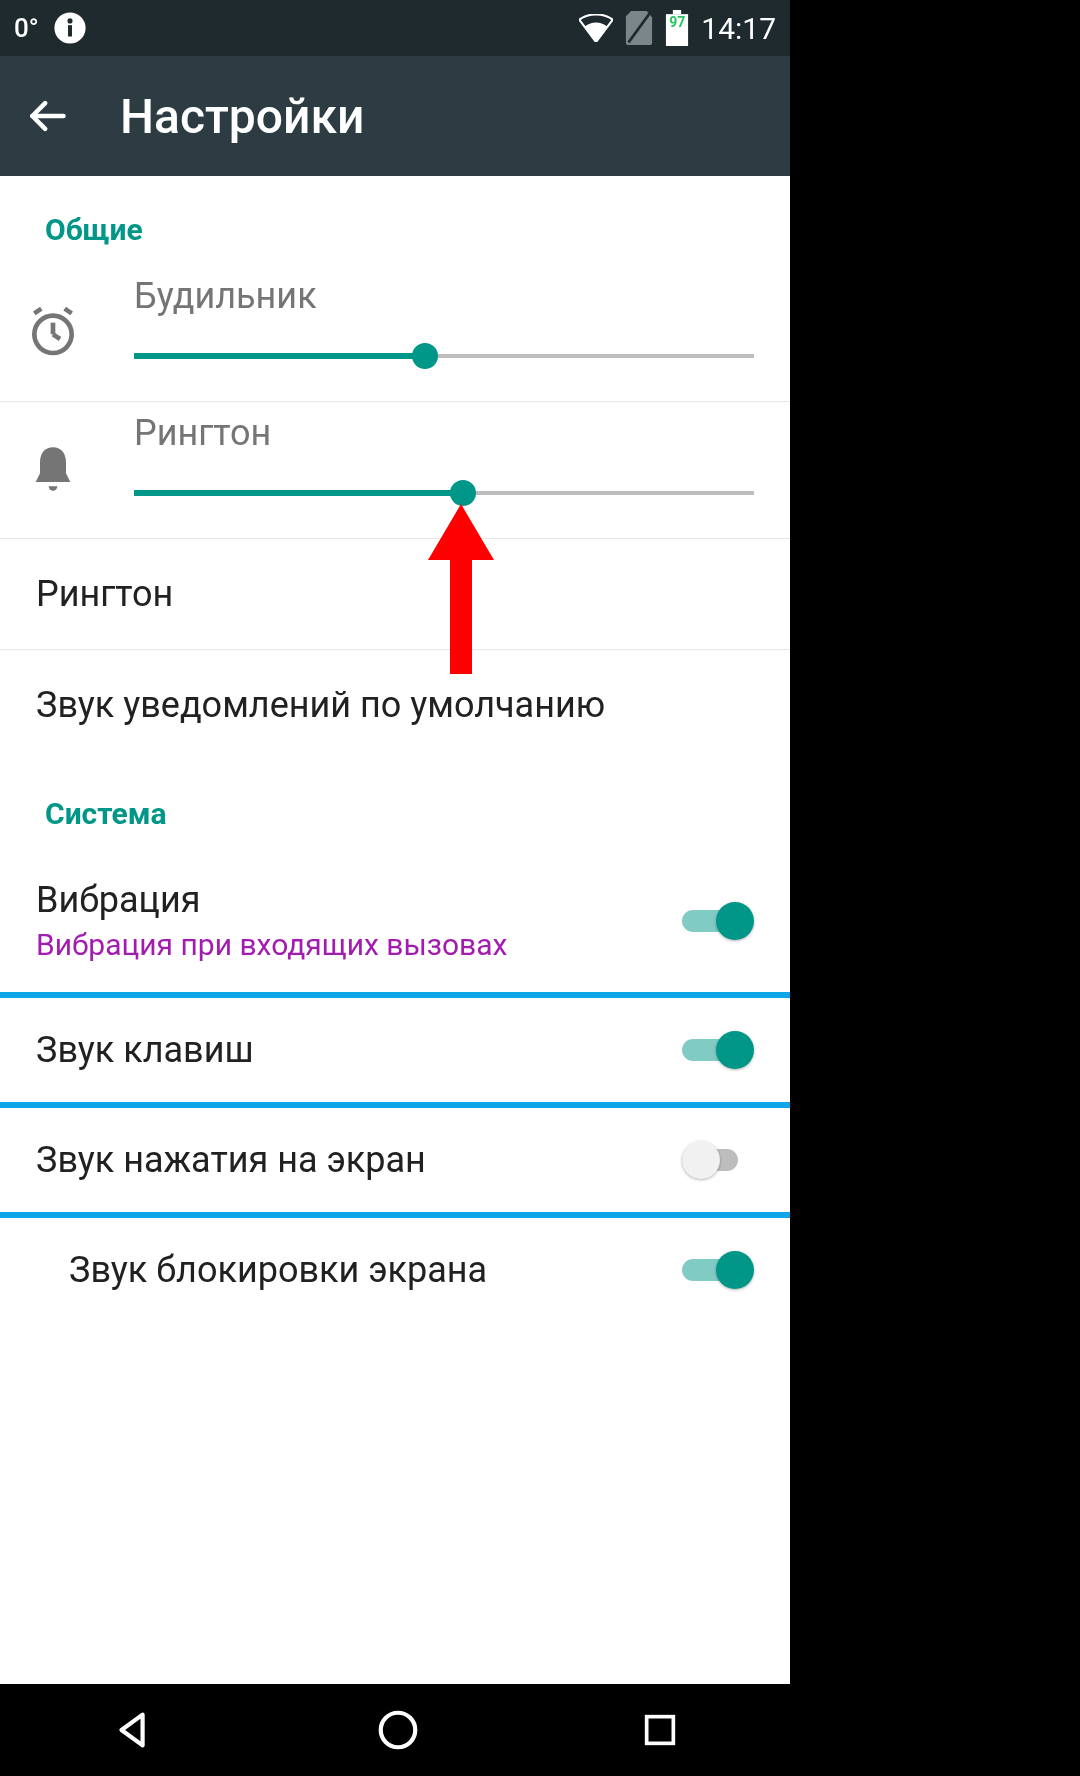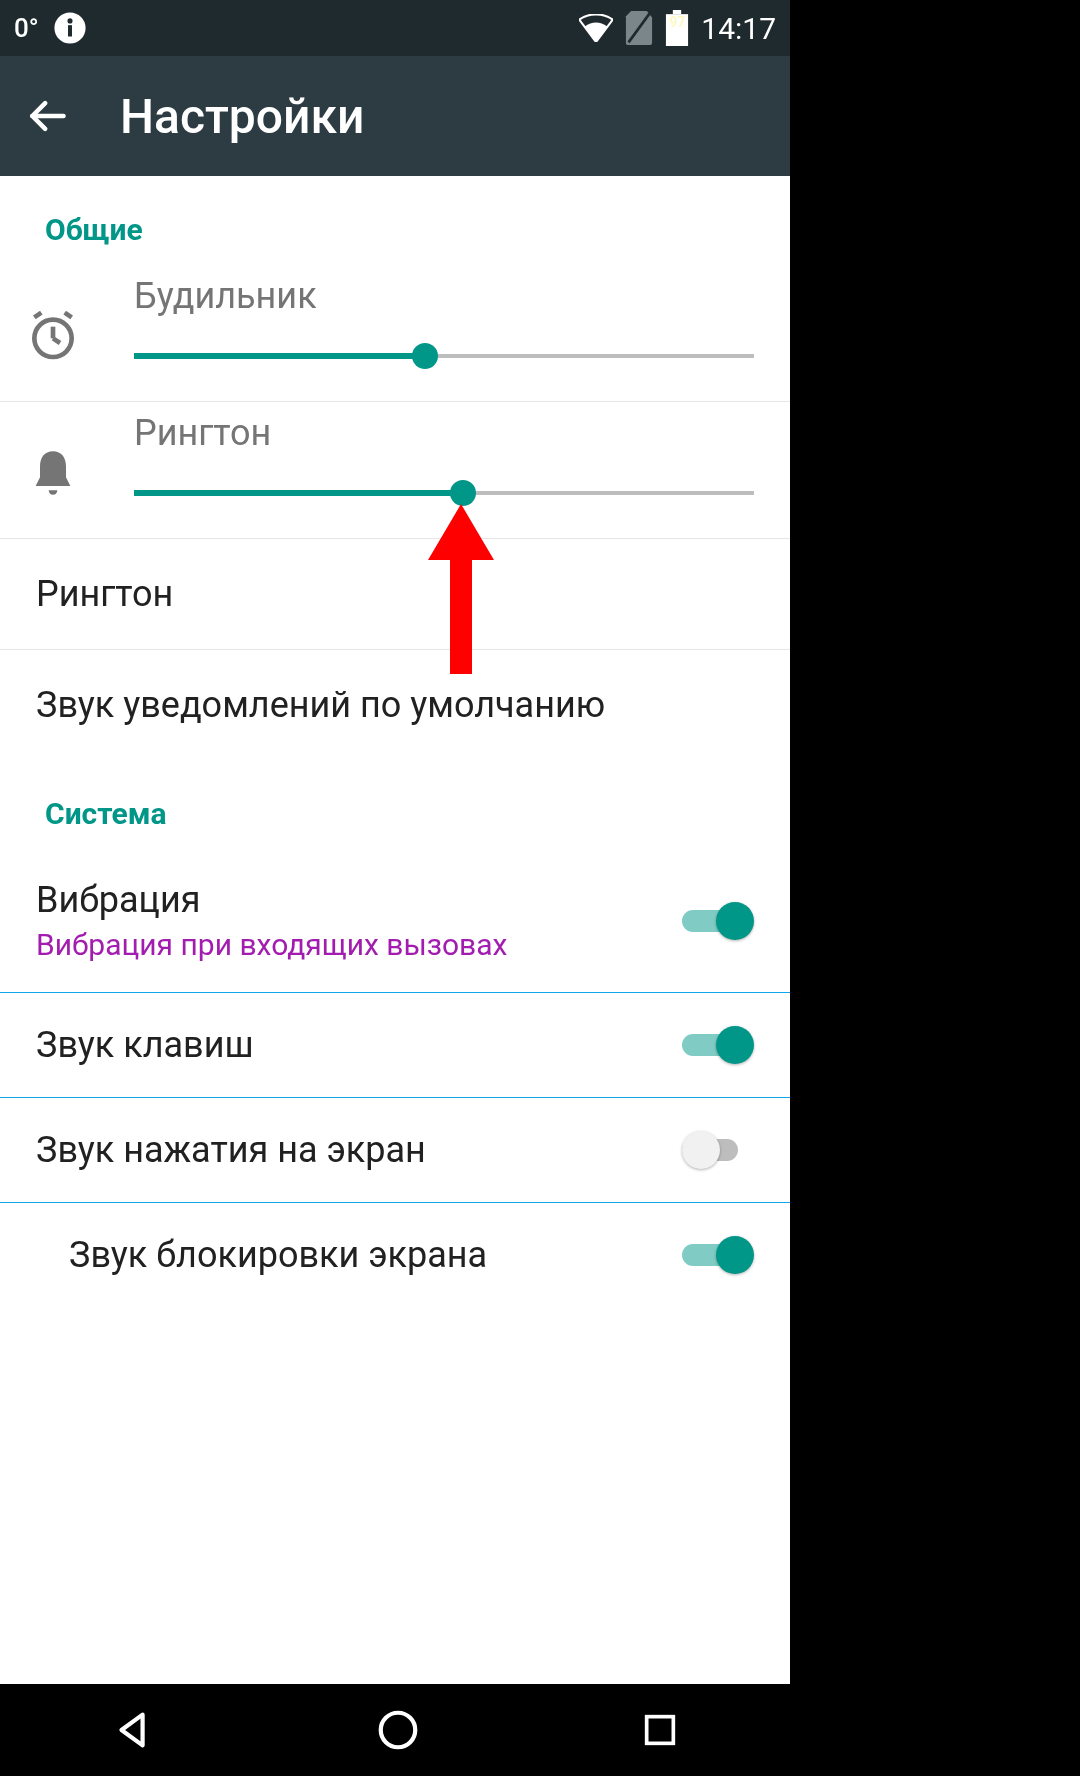--- a/index.html
+++ b/index.html
@@ -4,38 +4,38 @@
 <style>
   * { box-sizing: border-box; margin: 0; padding: 0; }
   html, body { width: 1080px; height: 1776px; font-family: Roboto, Arial, sans-serif; background: #000; overflow: hidden; }
   .phone { width: 790px; height: 1776px; background: #fff; position: relative; }
   
   .status-bar { height: 56px; background: #1f2a2e; color: #fff; display: flex; align-items: center; padding: 0 14px; font-size: 30px; }
   .status-left { display: flex; align-items: center; gap: 14px; }
   .status-right { margin-left: auto; display: flex; align-items: center; gap: 12px; }
   .status-bar svg { display: block; }
   .batt-box { position: relative; }
-  .batt-num { position: absolute; top: 4px; left: 0; width: 100%; text-align: center; font-size: 14px; font-weight: 700; color: #fef9c3; }
+  .batt-num { position: absolute; top: 4px; left: 0; width: 100%; text-align: center; font-size: 14px; font-weight: 700; color: #22c55e; }
   
   .app-bar { height: 120px; background: #2d3c42; color: #fff; display: flex; align-items: center; padding: 0 22px; }
   .app-bar .back { width: 50px; height: 50px; display: flex; align-items: center; justify-content: center; }
   .app-bar h1 { font-size: 48px; font-weight: 500; margin-left: 48px; }
   
   .content { background: #fff; }
   .section-header { color: #009688; font-size: 30px; font-weight: 700; padding: 36px 45px 18px; }
-  .slider-row { display: flex; align-items: flex-end; padding: 10px 36px 30px 18px; border-bottom: 1px solid #e6e6e6; }
+  .slider-row { display: flex; align-items: center; padding: 10px 36px 30px 18px; border-bottom: 1px solid #e6e6e6; }
   .slider-row .ico { width: 70px; height: 70px; margin-top: 18px; display: flex; align-items: center; justify-content: center; color: #757575; }
   .slider-row .body { flex: 1; margin-left: 46px; }
   .slider-row .label { color: #757575; font-size: 36px; margin-bottom: 24px; }
   .slider { position: relative; height: 30px; }
   .track { position: absolute; top: 50%; height: 4px; background: #bdbdbd; width: 100%; transform: translateY(-50%); }
   .fill { position: absolute; top: 50%; height: 6px; background: #009688; transform: translateY(-50%); }
   .thumb { position: absolute; top: 50%; width: 26px; height: 26px; background: #009688; border-radius: 50%; transform: translate(-50%, -50%); }
   .plain-row { padding: 34px 36px; font-size: 36px; color: #212121; border-bottom: 1px solid #e6e6e6; }
-  .toggle-row { display: flex; align-items: center; padding: 30px 36px; border-bottom: 1px solid #0ea5e9; }
+  .toggle-row { display: flex; align-items: center; padding: 30px 36px; border-bottom: 6px solid #0ea5e9; }
   .toggle-row .txt { flex: 1; }
   .toggle-row .title { font-size: 36px; color: #212121; }
   .toggle-row .sub { font-size: 30px; color: #a21caf; margin-top: 6px; }
   .switch { width: 72px; height: 44px; position: relative; }
   .switch .bar { position: absolute; top: 50%; left: 0; width: 56px; height: 22px; border-radius: 11px; transform: translateY(-50%); }
   .switch .knob { position: absolute; top: 50%; width: 38px; height: 38px; border-radius: 50%; transform: translateY(-50%); box-shadow: 0 1px 3px rgba(0,0,0,.3); }
   .switch.on .bar { background: #80cbc4; }
   .switch.on .knob { background: #009688; left: 34px; }
   .switch.off .bar { background: #bdbdbd; }
   .switch.off .knob { background: #f1f1f1; left: 0; }

